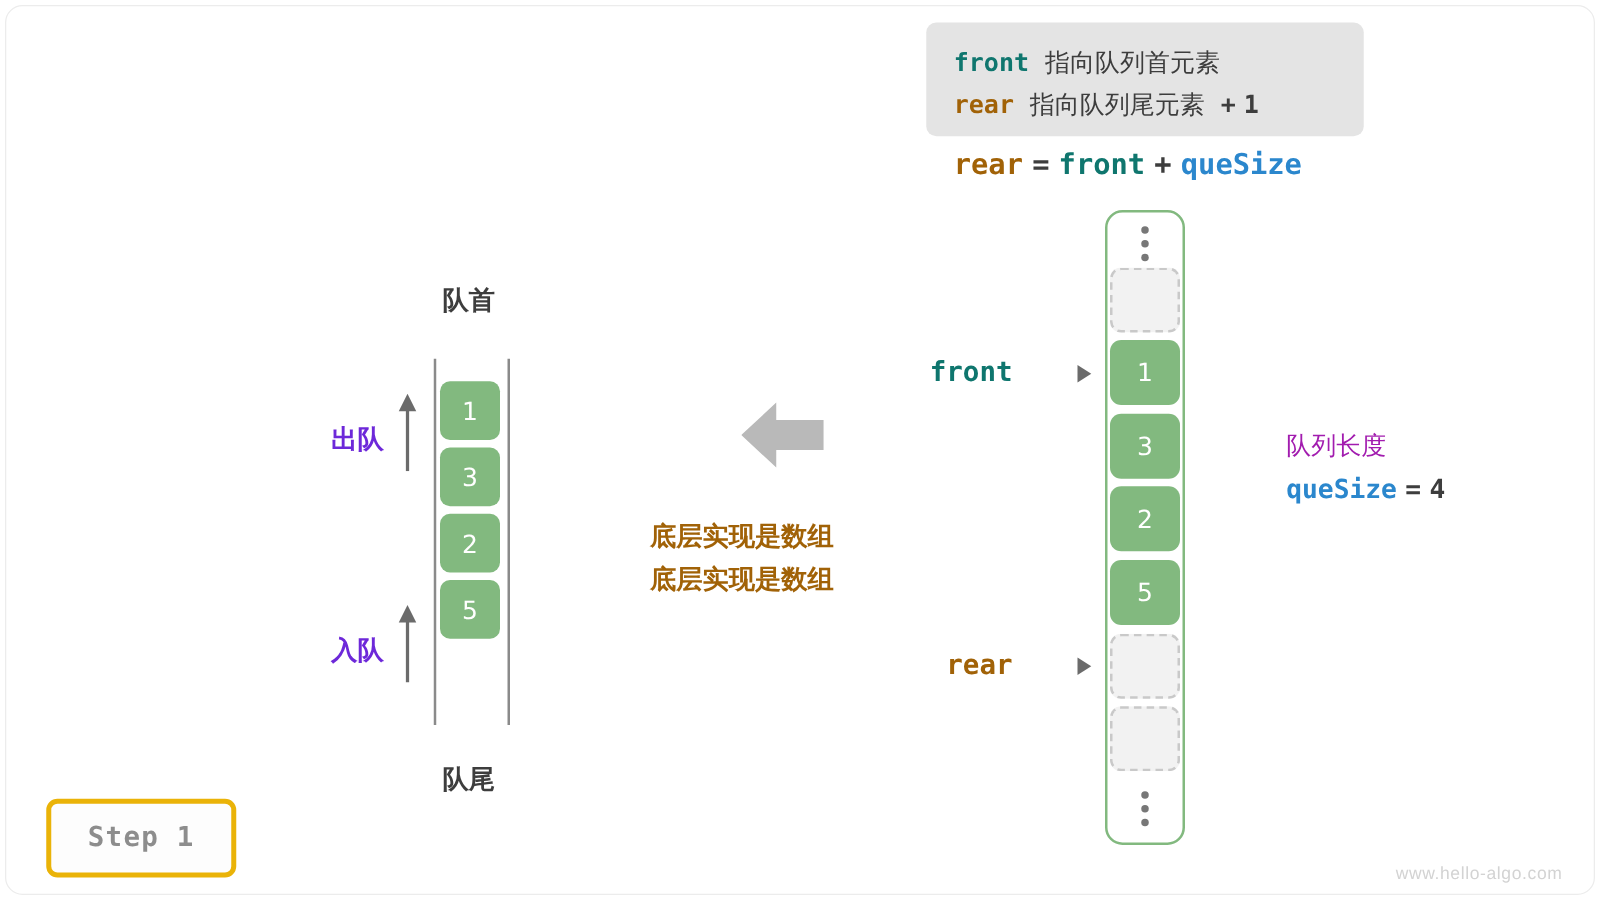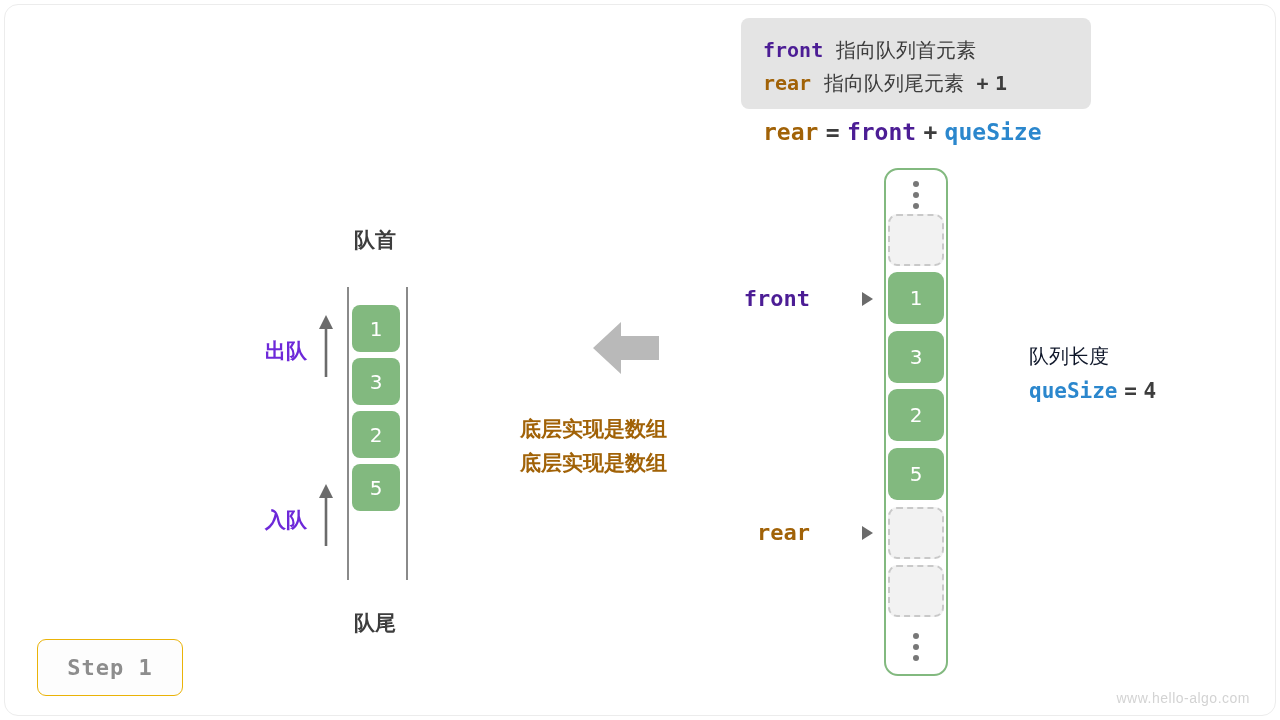--- a/index.html
+++ b/index.html
@@ -44,21 +44,21 @@
     white-space: nowrap;
     font-size: 20px;
   }
   #legend-line-1 { top: 19px; }
   #legend-line-2 { top: 52px; }
 
   .mono {
     font-family: "DejaVu Sans Mono", monospace;
     font-weight: bold;
   }
-  .col-front { color: #4c1d95; }
+  .col-front { color: #0f766e; }
   .col-rear  { color: #a16207; }
   .col-size  { color: #2b87cd; }
   .col-dark  { color: #3d3d3d; }
   .cjk {
     font-family: "DejaVu Sans", sans-serif;
     color: #3d3d3d;
     font-weight: normal;
   }
 
   
@@ -219,39 +219,39 @@
   #ptr-front-tri   { left: 862px; top: 292px; }
   #ptr-rear-label  { left: 700px; top: 520px; width: 110px; }
   #ptr-rear-tri    { left: 862px; top: 526px; }
 
   
   #size-note-title {
     position: absolute;
     left: 1029px;
     top: 343px;
     font-size: 20px;
-    color: #0f172a;
+    color: #a21caf;
     white-space: nowrap;
   }
   #size-note-value {
     position: absolute;
     left: 1029px;
     top: 379px;
     font-size: 21px;
     white-space: nowrap;
   }
 
   
   #step-badge {
     position: absolute;
     left: 37px;
     top: 639px;
     width: 144px;
     height: 55px;
-    border: 1px solid #eab308;
+    border: 4px solid #eab308;
     border-radius: 9px;
     background: #fdfdfd;
     display: flex;
     align-items: center;
     justify-content: center;
     font-family: "DejaVu Sans Mono", monospace;
     font-weight: bold;
     font-size: 22px;
     color: #8d8d8d;
     letter-spacing: 1px;

